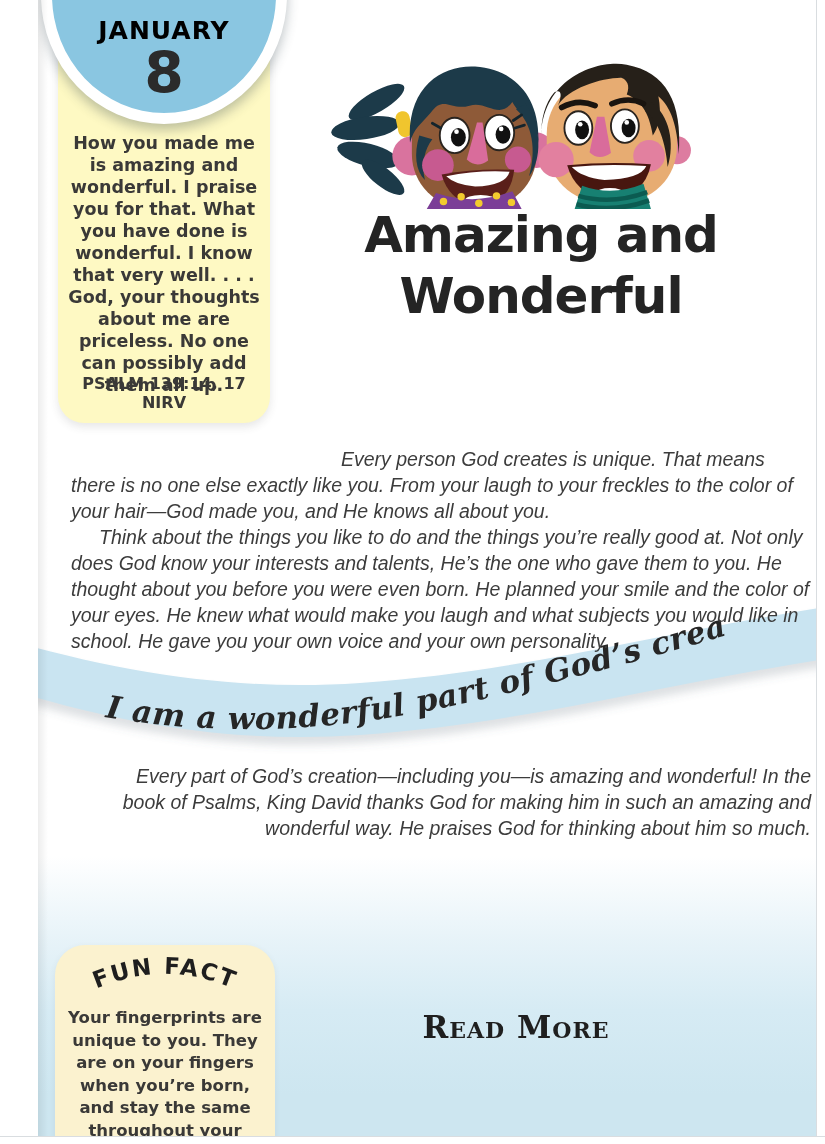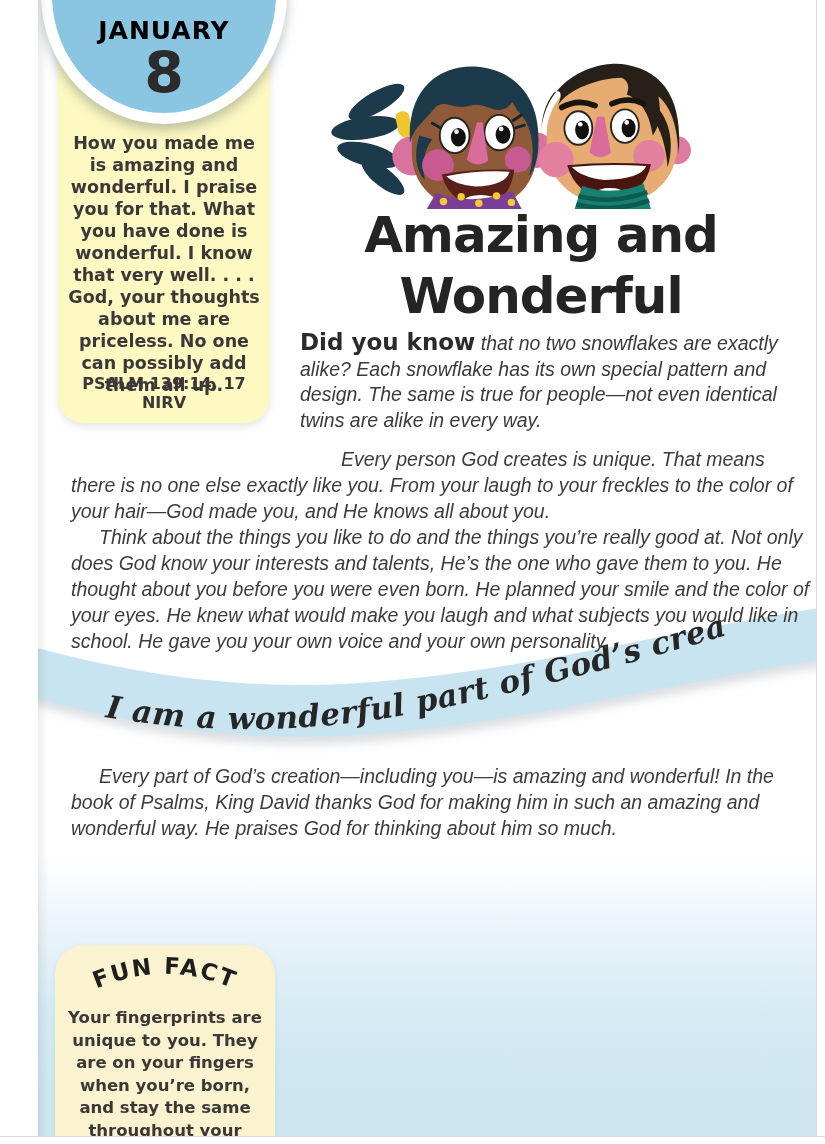--- a/index.html
+++ b/index.html
@@ -71,21 +71,21 @@
     font-size:23px;color:#2b2b2b;
   }
 
   
   .body-par{
     position:absolute;left:55px;width:740px;margin:16px;z-index:2;
     font-style:italic;font-size:19.5px;line-height:26px;color:#3c3c3c;
   }
   .par1{top:430px;text-indent:270px;}
   .par2{top:508px;text-indent:28px;}
-  .par3{top:747px;text-indent:28px;}
+  .par3{top:747px;text-indent:28px;text-align:right;}
   .par4{top:821px;text-indent:28px;}
 
   
   .ribbon{position:absolute;left:0;top:575px;z-index:1;}
 
   
   .fun-card{
     position:absolute;left:55px;top:945px;width:220px;height:192px;background:#fbf2cf;
     border-radius:30px 30px 0 0;z-index:4;box-shadow:0 2px 6px rgba(60,80,90,0.08);
   }
@@ -197,39 +197,39 @@
       <path d="M45,130 Q84,126 125,129 Q119,143 80,144 Q55,141 45,130 Z" fill="#ffffff"></path>
       <ellipse cx="86" cy="158" rx="15" ry="5.5" fill="#ffffff"></ellipse>
       <path d="M48,175 L56,150 Q88,162 122,148 L130,175 Z" fill="#178072"></path>
       <path d="M52,161 Q88,171 126,157" stroke="#0b5b51" stroke-width="5" fill="none"></path>
       <path d="M50,170 Q88,180 128,166" stroke="#0b5b51" stroke-width="5" fill="none"></path>
     </g>
   </svg>
 
   <h1 class="title">Amazing and Wonderful</h1>
 
-  <div class="intro"><span class="intro-lead">Did you know</span><span> that no two snowflakes are exactly alike? Each snowflake has its own special pattern and design. The same is true for people—not even identical twins are alike in every way.</span></div>
 
   <p class="body-par par1">Every person God creates is unique. That means there is no one else exactly like you. From your laugh to your freckles to the color of your hair—God made you, and He knows all about you.</p>
   <p class="body-par par2">Think about the things you like to do and the things you’re really good at. Not only does God know your interests and talents, He’s the one who gave them to you. He thought about you before you were even born. He planned your smile and the color of your eyes. He knew what would make you laugh and what subjects you would like in school. He gave you your own voice and your own personality.</p>
   <p class="body-par par3">Every part of God’s creation—including you—is amazing and wonderful! In the book of Psalms, King David thanks God for making him in such an amazing and wonderful way. He praises God for thinking about him so much.</p>
 
   <div class="fun-card">
     <svg width="220" height="56" viewBox="0 0 220 56">
       <defs>
           <path id="funArc" d="M28,50 Q110,8 192,50" fill="none"></path>
         </defs>
       <text font-family="DejaVu Sans, sans-serif" font-weight="bold" font-size="23" letter-spacing="2" fill="#1e1e1e" text-anchor="middle">
         <textPath href="#funArc" startOffset="50%">FUN FACT</textPath>
       </text>
     </svg>
     <div class="fun-text">Your fingerprints are unique to you. They are on your fingers when you’re born, and stay the same throughout your whole life.</div>
   </div>
 
   <div class="read-more">
+    <div class="read-more-heading">Read More</div>
   </div>
 
   <div class="edge-left"></div>
   <div class="left-shade"></div>
   <div class="edge-right"></div>
   <div class="edge-bottom"></div>
 
 </div>
 
 </body></html>

